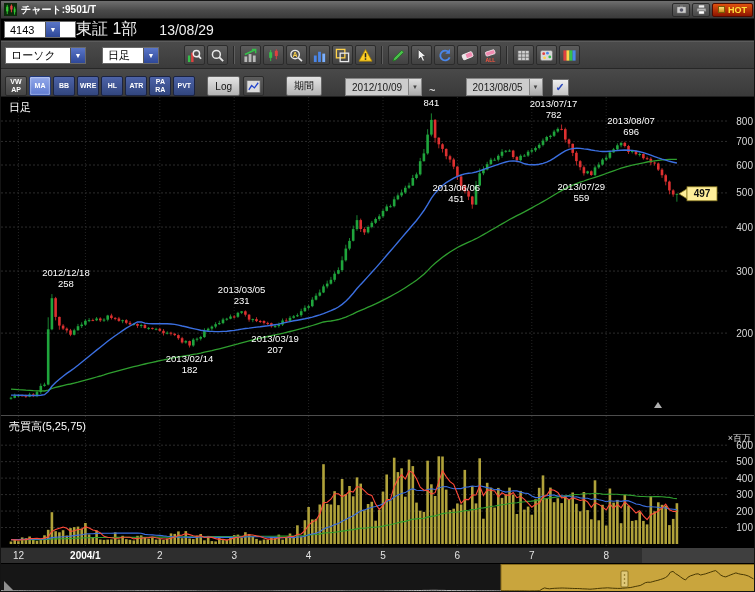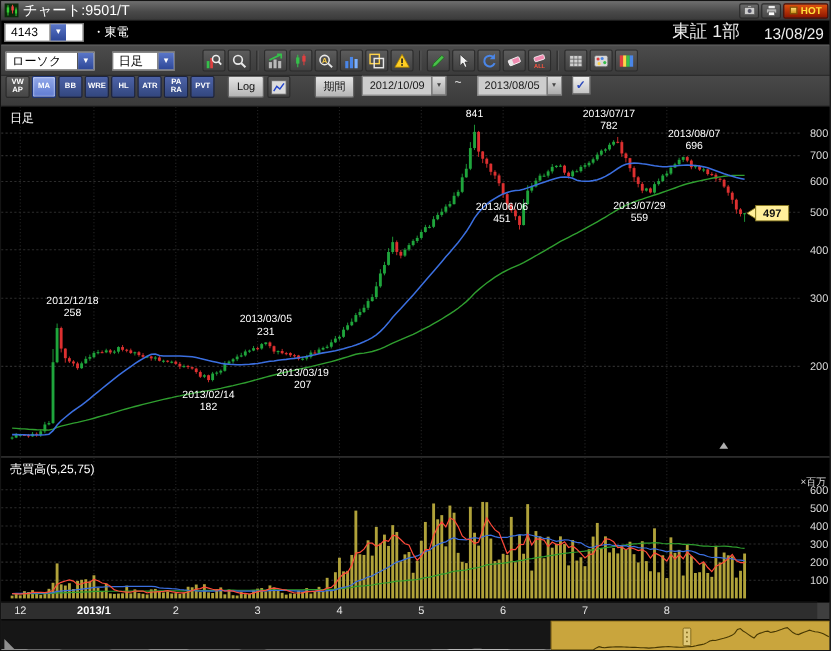--- a/index.html
+++ b/index.html
@@ -7,21 +7,21 @@
     font-family:"Liberation Sans",sans-serif}
   .win{position:relative;width:755px;height:592px;background:#3f3f3f;border:1px solid #141414;overflow:hidden}
   button{font-family:inherit;outline:none;cursor:default}
   svg text{font-family:"Liberation Sans",sans-serif}
 
   .titlebar{position:absolute;left:0;top:0;width:755px;height:18px;
     background:linear-gradient(180deg,#6f6f6f,#4a4a4a 55%,#3a3a3a);
     border-bottom:1px solid #1c1c1c;display:flex;align-items:center;padding:0 3px}
   .tb-icon{width:13px;height:13px;display:inline-flex}
   .tb-icon svg{width:13px;height:13px}
-  .tb-title{color:#fff;font-size:13px;font-weight:normal;margin-left:4px;flex:1;line-height:18px}
+  .tb-title{color:#fff;font-size:10px;font-weight:bold;margin-left:4px;flex:1;line-height:18px}
   .tb-btn{width:18px;height:14px;margin-right:2px;background:linear-gradient(#6a6a6a,#474747);
     border:1px solid #2a2a2a;border-radius:2px;display:inline-flex;align-items:center;justify-content:center;padding:1px}
   .tb-btn svg{width:11px;height:11px}
   .hot{height:14px;background:linear-gradient(#e0520f,#8d1500);border:1px solid #4f0b00;border-radius:2px;
     color:#ffe13a;font-size:9px;font-weight:bold;display:inline-flex;align-items:center;gap:3px;padding:0 5px}
   .hot-ico{width:7px;height:7px;background:linear-gradient(#ffe07a,#c89018);border:1px solid #7a5a08}
 
   .symbolbar{position:absolute;top:18px;left:0;width:755px;height:22px;background:#000;
     border-bottom:1px solid #333;display:flex;align-items:center;padding:0 3px}
   .combo{background:#fff;border:1px solid #6a6a6a;height:17px;display:inline-flex;align-items:center;font-size:11px;color:#000}
@@ -39,47 +39,47 @@
   .combo.wide .txt{min-width:64px}
   .toolbar .combo{margin-right:16px}
   .icon-strip{display:inline-flex;align-items:center;margin-left:8px}
   .icon-btn{width:21px;height:20px;margin:0 1px;background:linear-gradient(#5c5c5c,#414141);
     border:1px solid #2c2c2c;border-radius:2px;display:inline-flex;align-items:center;justify-content:center;padding:1px}
   .icon-btn svg{width:15px;height:15px}
   .sep{width:2px;height:18px;border-left:1px solid #292929;border-right:1px solid #5e5e5e;margin:0 4px}
 
   .indbar{position:absolute;top:68px;left:0;width:755px;height:28px;
     background:linear-gradient(#494949,#3a3a3a);border-bottom:1px solid #202020;
-    display:flex;align-items:flex-start;padding:0 4px}
+    display:flex;align-items:flex-end;padding:0 4px}
   .ind-strip{display:inline-flex;align-items:center}
   .indbtn{min-width:22px;height:20px;margin-right:2px;background:linear-gradient(#4d63a8,#32467e);
     border:1px solid #1b2340;border-radius:2px;color:#fff;font-size:7px;font-weight:bold;line-height:8px;
     display:inline-flex;flex-direction:column;align-items:center;justify-content:center;padding:0 2px}
   .indbtn.gray{background:linear-gradient(#616161,#464646);border-color:#2a2a2a}
   .indbtn.active{background:linear-gradient(#93a9ea,#5e7ad0);border-color:#20377a;box-shadow:inset 0 0 2px #fff}
   .btn{height:20px;background:linear-gradient(#e4e4e4,#b4b4b4);border:1px solid #666;border-radius:2px;
     font-size:10px;color:#111;padding:0 7px}
   .log-btn{margin-left:10px}
   .icon-btn.mini{margin-left:3px}
   .period-btn{margin-left:21px;font-size:10px}
-  .datebox{margin-left:7px;background:#cdcdcd;border:1px solid #858585;border-right:none;height:18px;
+  .datebox{margin-left:23px;background:#cdcdcd;border:1px solid #858585;border-right:none;height:18px;
     display:inline-flex;align-items:center;padding:0 6px;font-size:10px;color:#1a1a1a}
   .datearr{width:14px;height:18px;background:linear-gradient(#dedede,#ababab);border:1px solid #858585;
     display:inline-flex;align-items:center;justify-content:center;font-size:6px;color:#444}
   .tilde{color:#fff;margin:0 7px;font-size:11px}
   .chk{margin-left:9px;width:17px;height:17px;background:linear-gradient(#efefef,#c4c4c4);border:1px solid #6e6e6e;
     color:#2947bb;font-size:11px;font-weight:bold;display:inline-flex;align-items:center;justify-content:center}
 
   .price-pane{position:absolute;top:96px;left:0;width:755px;height:318px;background:#000}
   .vol-pane{position:absolute;top:414px;left:0;width:755px;height:132px;background:#000;border-top:1px solid #4d4d4d}
   .price-pane svg,.vol-pane svg{position:absolute;left:0;top:0}
   .pane-label{position:absolute;top:3px;left:8px;color:#fff;font-size:11px;z-index:2}
   .unit-label{position:absolute;top:16px;right:5px;color:#ddd;font-size:9px;z-index:2}
 
-  .xlabels{position:absolute;top:546px;left:0;width:742px;height:16px;background:#2e2e2e;border-top:1px solid #0d0d0d;overflow:hidden}
+  .xlabels{position:absolute;top:546px;left:0;width:641px;height:16px;background:#2e2e2e;border-top:1px solid #0d0d0d;overflow:hidden}
   .xlabels span{position:absolute;top:2px;transform:translateX(-50%);color:#e4e4e4;font-size:10px;white-space:nowrap}
   .xlabels span.year{font-weight:bold;color:#fff}
 
   .nav{position:absolute;top:562px;left:0;width:755px;height:30px;background:#141414;border-top:1px solid #000}
 </style>
 </head>
 <body>
 
 <div class="win">
 
@@ -114,21 +114,20 @@
       <span class="hot-ico"></span>
       <span>HOT</span>
     </button>
   </div>
 
   <div class="symbolbar">
     <div class="combo code-combo">
       <span class="txt">4143</span>
       <span class="arr">▼</span>
     </div>
-    <span class="sym-name">・東電</span>
     <span class="mkt">東証 1部</span>
     <span class="sym-date">13/08/29</span>
   </div>
 
   <div class="toolbar">
     <div class="combo wide">
       <span class="txt">ローソク</span>
       <span class="arr">▼</span>
     </div>
     <div class="combo">
@@ -928,21 +927,21 @@
         <polyline points="10.0,123.7 13.7,123.7 17.4,123.7 21.2,123.6 24.9,123.6 28.6,123.5 32.3,123.6 36.0,123.6 39.8,123.6 43.5,123.5 47.2,123.4 50.9,123.0 54.6,122.9 58.4,122.8 62.1,122.7 65.8,122.6 69.5,122.5 73.2,122.3 77.0,122.1 80.7,122.0 84.4,121.7 88.1,121.7 91.8,121.6 95.6,121.5 99.3,121.5 103.0,121.5 106.7,121.5 110.4,121.5 114.2,121.4 117.9,121.4 121.6,121.3 125.3,121.3 129.0,121.4 132.8,121.4 136.5,121.3 140.2,121.3 143.9,121.2 147.6,121.2 151.4,121.1 155.1,121.1 158.8,121.1 162.5,121.1 166.2,121.1 170.0,121.0 173.7,121.0 177.4,120.8 181.1,120.8 184.8,120.7 188.6,120.7 192.3,120.7 196.0,120.7 199.7,120.6 203.4,120.6 207.2,120.5 210.9,120.5 214.6,120.6 218.3,120.6 222.0,120.6 225.8,120.6 229.5,120.5 233.2,120.5 236.9,120.4 240.6,120.4 244.4,120.3 248.1,120.3 251.8,120.2 255.5,120.2 259.2,120.2 263.0,120.2 266.7,120.2 270.4,120.2 274.1,120.2 277.8,120.1 281.6,120.1 285.3,120.1 289.0,120.0 292.7,120.0 296.4,119.7 300.2,119.7 303.9,119.5 307.6,119.1 311.3,118.8 315.0,118.5 318.8,118.1 322.5,117.1 326.2,116.8 329.9,116.7 333.6,116.2 337.4,115.8 341.1,115.1 344.8,114.6 348.5,114.0 352.2,113.6 356.0,112.9 359.7,112.3 363.4,112.2 367.1,111.8 370.8,111.3 374.6,111.2 378.3,110.8 382.0,110.1 385.7,109.2 389.4,108.7 393.2,107.7 396.9,106.8 400.6,105.9 404.3,105.4 408.0,104.3 411.8,103.3 415.5,102.9 419.2,102.5 422.9,102.2 426.6,101.1 430.4,100.4 434.1,99.9 437.8,98.8 441.5,97.6 445.2,97.0 449.0,96.7 452.7,96.3 456.4,96.0 460.1,95.5 463.8,94.7 467.6,94.3 471.3,93.6 475.0,93.2 478.7,92.2 482.4,91.9 486.2,91.2 489.9,90.5 493.6,90.0 497.3,89.4 501.0,88.8 504.8,88.2 508.5,87.5 512.2,87.0 515.9,86.7 519.6,86.1 523.4,85.8 527.1,85.4 530.8,85.1 534.5,84.6 538.2,83.9 542.0,83.1 545.7,82.5 549.4,81.9 553.1,81.4 556.8,80.9 560.6,80.4 564.3,79.8 568.0,79.4 571.7,78.8 575.4,78.5 579.2,78.2 582.9,77.8 586.6,77.8 590.3,77.8 594.0,77.3 597.8,77.5 601.5,78.1 605.2,78.4 608.9,78.1 612.6,78.3 616.4,78.2 620.1,78.8 623.8,78.8 627.5,79.1 631.2,79.4 635.0,80.0 638.7,80.4 642.4,80.5 646.1,80.8 649.8,80.7 653.6,80.6 657.3,80.5 661.0,80.7 664.7,81.1 668.4,81.4 672.2,82.2 675.9,82.6" fill="none" stroke="#2f9e2f" stroke-width="1.1"></polyline>
         <polyline points="10.0,123.6 13.7,123.5 17.4,123.5 21.2,123.4 24.9,123.3 28.6,123.3 32.3,123.2 36.0,123.3 39.8,123.2 43.5,123.0 47.2,122.7 50.9,121.6 54.6,121.3 58.4,121.0 62.1,120.7 65.8,120.5 69.5,120.1 73.2,119.6 77.0,119.1 80.7,118.7 84.4,118.0 88.1,117.8 91.8,117.7 95.6,117.4 99.3,117.4 103.0,117.3 106.7,117.3 110.4,117.3 114.2,117.1 117.9,117.1 121.6,117.1 125.3,117.1 129.0,117.0 132.8,117.1 136.5,117.1 140.2,117.3 143.9,118.4 147.6,118.7 151.4,118.9 155.1,119.2 158.8,119.4 162.5,119.9 166.2,120.3 170.0,120.6 173.7,120.8 177.4,121.2 181.1,121.3 184.8,121.1 188.6,121.4 192.3,121.4 196.0,121.2 199.7,121.0 203.4,121.0 207.2,121.1 210.9,121.2 214.6,121.4 218.3,121.4 222.0,121.4 225.8,121.4 229.5,121.4 233.2,121.4 236.9,121.3 240.6,121.2 244.4,121.0 248.1,120.8 251.8,120.7 255.5,120.7 259.2,120.7 263.0,121.0 266.7,121.2 270.4,121.4 274.1,121.4 277.8,121.6 281.6,121.6 285.3,121.5 289.0,121.5 292.7,121.6 296.4,121.0 300.2,121.0 303.9,120.2 307.6,118.8 311.3,118.0 315.0,117.2 318.8,115.8 322.5,112.9 326.2,111.6 329.9,110.4 333.6,108.6 337.4,107.5 341.1,105.3 344.8,103.6 348.5,101.5 352.2,99.7 356.0,97.2 359.7,95.0 363.4,93.9 367.1,92.5 370.8,91.2 374.6,90.5 378.3,89.4 382.0,87.7 385.7,85.2 389.4,84.2 393.2,81.0 396.9,79.1 400.6,77.5 404.3,76.6 408.0,74.3 411.8,72.7 415.5,74.3 419.2,74.5 422.9,74.8 426.6,73.6 430.4,72.8 434.1,73.5 437.8,72.0 441.5,70.8 445.2,70.5 449.0,71.8 452.7,72.8 456.4,72.6 460.1,72.6 463.8,71.3 467.6,70.9 471.3,70.0 475.0,70.5 478.7,69.8 482.4,70.6 486.2,71.6 489.9,72.2 493.6,73.7 497.3,73.4 501.0,74.9 504.8,76.1 508.5,75.5 512.2,74.8 515.9,74.9 519.6,76.1 523.4,77.1 527.1,77.5 530.8,79.9 534.5,81.6 538.2,81.5 542.0,80.1 545.7,79.7 549.4,79.1 553.1,79.0 556.8,80.1 560.6,79.8 564.3,80.2 568.0,80.0 571.7,81.4 575.4,80.8 579.2,81.9 582.9,82.1 586.6,82.2 590.3,83.5 594.0,82.8 597.8,83.8 601.5,84.5 605.2,85.7 608.9,84.7 612.6,85.2 616.4,84.8 620.1,85.4 623.8,84.6 627.5,84.9 631.2,86.2 635.0,88.0 638.7,88.5 642.4,89.9 646.1,90.8 649.8,90.7 653.6,91.0 657.3,91.3 661.0,91.5 664.7,92.0 668.4,92.9 672.2,93.2 675.9,93.6" fill="none" stroke="#3b6fe0" stroke-width="1.1"></polyline>
         <polyline points="10.0,123.7 13.7,123.9 17.4,124.1 21.2,123.7 24.9,123.6 28.6,122.6 32.3,122.5 36.0,122.4 39.8,122.7 43.5,122.1 47.2,120.8 50.9,115.4 54.6,113.4 58.4,112.2 62.1,111.1 65.8,112.3 69.5,115.5 73.2,114.7 77.0,113.5 80.7,113.2 84.4,110.7 88.1,111.9 91.8,114.0 95.6,114.7 99.3,116.9 103.0,120.3 106.7,121.3 110.4,121.8 114.2,122.2 117.9,122.2 121.6,121.3 125.3,121.3 129.0,121.3 132.8,122.9 136.5,122.2 140.2,122.1 143.9,121.8 147.6,121.6 151.4,121.0 155.1,121.8 158.8,122.5 162.5,123.0 166.2,123.0 170.0,122.2 173.7,121.0 177.4,119.5 181.1,119.1 184.8,117.6 188.6,118.6 192.3,119.7 196.0,120.5 199.7,119.7 203.4,121.5 207.2,121.0 210.9,121.4 214.6,122.6 218.3,123.4 222.0,123.4 225.8,124.1 229.5,123.2 233.2,121.9 236.9,121.2 240.6,120.7 244.4,119.2 248.1,118.7 251.8,119.0 255.5,119.9 259.2,120.5 263.0,121.9 266.7,123.1 270.4,123.1 274.1,123.0 277.8,121.8 281.6,121.8 285.3,121.3 289.0,120.6 292.7,120.5 296.4,118.6 300.2,118.0 303.9,114.6 307.6,109.3 311.3,105.7 315.0,104.4 318.8,98.0 322.5,86.8 326.2,86.2 329.9,83.2 333.6,77.7 337.4,77.8 341.1,80.7 344.8,78.8 348.5,75.0 352.2,76.1 356.0,70.5 359.7,71.4 363.4,74.7 367.1,78.3 370.8,79.4 374.6,88.0 378.3,93.3 382.0,89.6 385.7,83.7 389.4,83.3 393.2,70.7 396.9,63.2 400.6,58.6 404.3,63.0 408.0,54.9 411.8,56.6 415.5,62.7 419.2,71.2 422.9,74.2 426.6,74.4 430.4,78.1 434.1,76.7 437.8,65.9 441.5,54.8 445.2,60.6 449.0,65.7 452.7,68.3 456.4,77.7 460.1,87.3 463.8,83.4 467.6,83.6 471.3,79.1 475.0,79.0 478.7,69.8 482.4,79.5 486.2,73.9 489.9,74.2 493.6,75.0 497.3,80.9 501.0,76.8 504.8,79.1 508.5,79.1 512.2,76.5 515.9,81.7 519.6,80.3 523.4,83.3 527.1,87.1 530.8,91.2 534.5,88.2 538.2,87.6 542.0,80.8 545.7,79.2 549.4,73.7 553.1,74.3 556.8,76.4 560.6,81.9 564.3,81.4 568.0,83.7 571.7,81.8 575.4,82.9 579.2,84.5 582.9,83.7 586.6,85.9 590.3,91.3 594.0,86.6 597.8,88.4 601.5,90.9 605.2,94.0 608.9,87.9 612.6,92.3 616.4,88.3 620.1,91.9 623.8,85.8 627.5,89.3 631.2,92.9 635.0,97.0 638.7,94.7 642.4,99.9 646.1,103.7 649.8,98.7 653.6,97.0 657.3,95.0 661.0,91.8 664.7,88.1 668.4,93.8 672.2,95.4 675.9,95.5" fill="none" stroke="#ff4a3a" stroke-width="1.1"></polyline>
       </svg>
     <div class="pane-label">売買高(5,25,75)</div>
     <div class="unit-label">×百万</div>
   </div>
 
   <div class="xlabels" id="xlabels">
       <span style="left: 17.44px;">12</span>
-      <span class="year" style="left: 84.4px;">2013/1</span>
+      <span class="year" style="left: 84.4px;">2004/1</span>
       <span style="left: 158.8px;">2</span>
       <span style="left: 233.2px;">3</span>
       <span style="left: 307.6px;">4</span>
       <span style="left: 382px;">5</span>
       <span style="left: 456.4px;">6</span>
       <span style="left: 530.8px;">7</span>
       <span style="left: 605.2px;">8</span>
     </div>
 
   <div class="nav">

